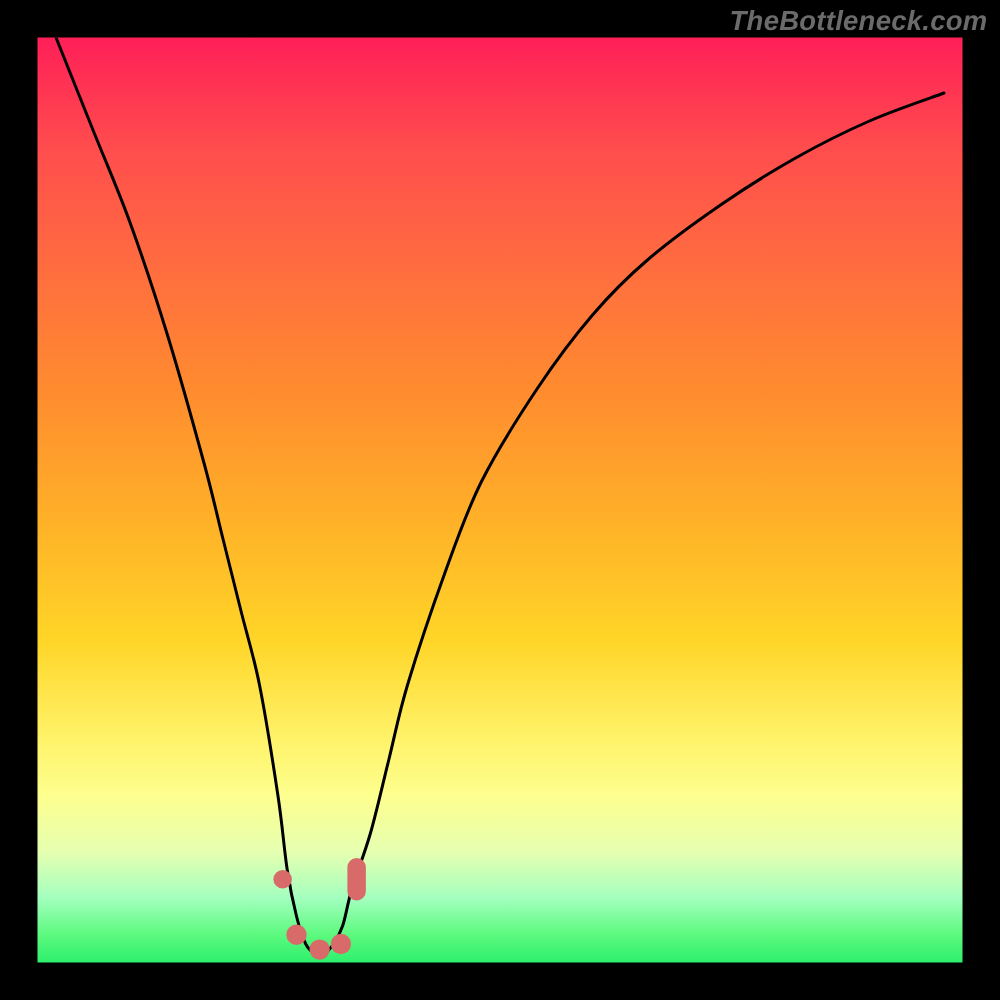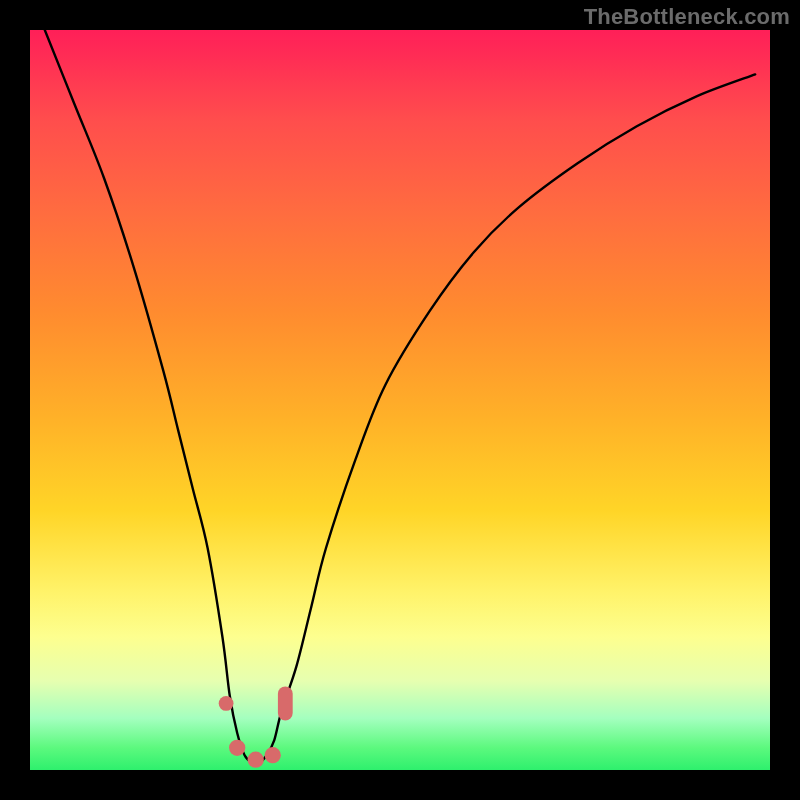--- a/index.html
+++ b/index.html
@@ -9,20 +9,21 @@
     height: 800px;
     background: #000;
     font-family: Arial, Helvetica, sans-serif;
     overflow: hidden;
   }
   .wrap {
     position: relative;
     width: 800px;
     height: 800px;
     background: #000;
+    font-style: italic;
   }
   .attribution {
     position: absolute;
     top: 4px;
     right: 10px;
     color: #6b6b6b;
     font-size: 22px;
     font-weight: 600;
     letter-spacing: 0.2px;
   }

